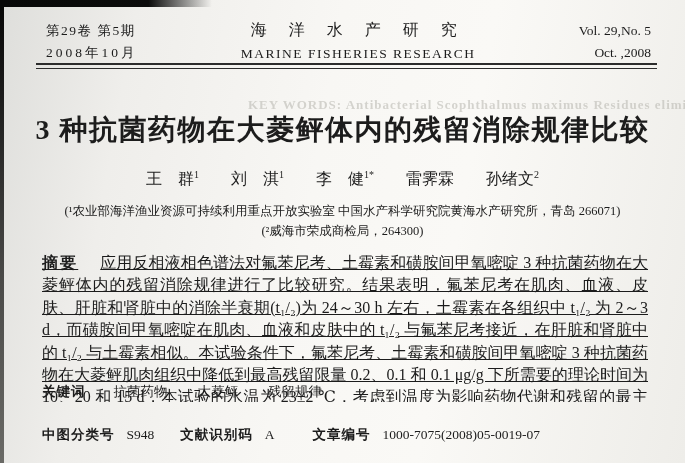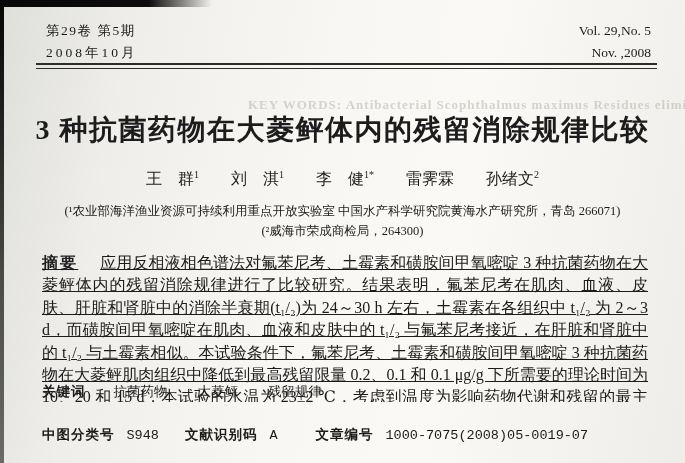--- a/index.html
+++ b/index.html
@@ -40,39 +40,43 @@
   
   .abstract{position:absolute;top:252px;left:42px;width:606px;
     font-size:16px;line-height:22.4px;text-align:justify;
     max-height:150px;overflow:hidden;text-decoration:underline;}
   .abstract .lbl{font-weight:bold;margin-right:22px;letter-spacing:2px;}
   .kwrow{position:absolute;top:383px;left:42px;font-size:13.5px;white-space:nowrap;}
   .kwrow .lbl{font-weight:bold;margin-right:28px;letter-spacing:1px;}
   .kwrow .kw{margin-right:30px;}
   .metarow{position:absolute;top:426px;left:42px;font-size:13.5px;white-space:nowrap;}
   .metarow .lbl{font-weight:bold;letter-spacing:1px;}
-  .metarow .val{margin-left:12px;font-family:Liberation Mono, monospace;}
+  .metarow .val{margin-left:12px;}
   .metarow .gap1{margin-left:26px;}
   .metarow .gap2{margin-left:38px;}
 </style>
 </head>
 <body>
 
 <div class="edge-left"></div>
 <div class="edge-top"></div>
 <div class="ghost">KEY WORDS: Antibacterial   Scophthalmus maximus   Residues elimina</div>
 
 <div class="masthead">
   <div class="mh-left">
     <div>第29卷 第5期</div>
     <div class="cn-date">2008年10月</div>
   </div>
+  <div class="mh-center">
+    <div class="jcn">海 洋 水 产 研 究</div>
+    <div class="jen">MARINE FISHERIES RESEARCH</div>
+  </div>
   <div class="mh-right">
     <div>Vol. 29,No. 5</div>
-    <div>Nov. ,2008</div>
+    <div>Oct. ,2008</div>
   </div>
 </div>
 <div class="rule"></div>
 
 <div class="title">3 种抗菌药物在大菱鲆体内的残留消除规律比较</div>
 
 <div class="authors">
   <span><span>王　群</span><span class="sup">1</span></span>
   <span><span>刘　淇</span><span class="sup">1</span></span>
   <span><span>李　健</span><span class="sup">1*</span></span>

